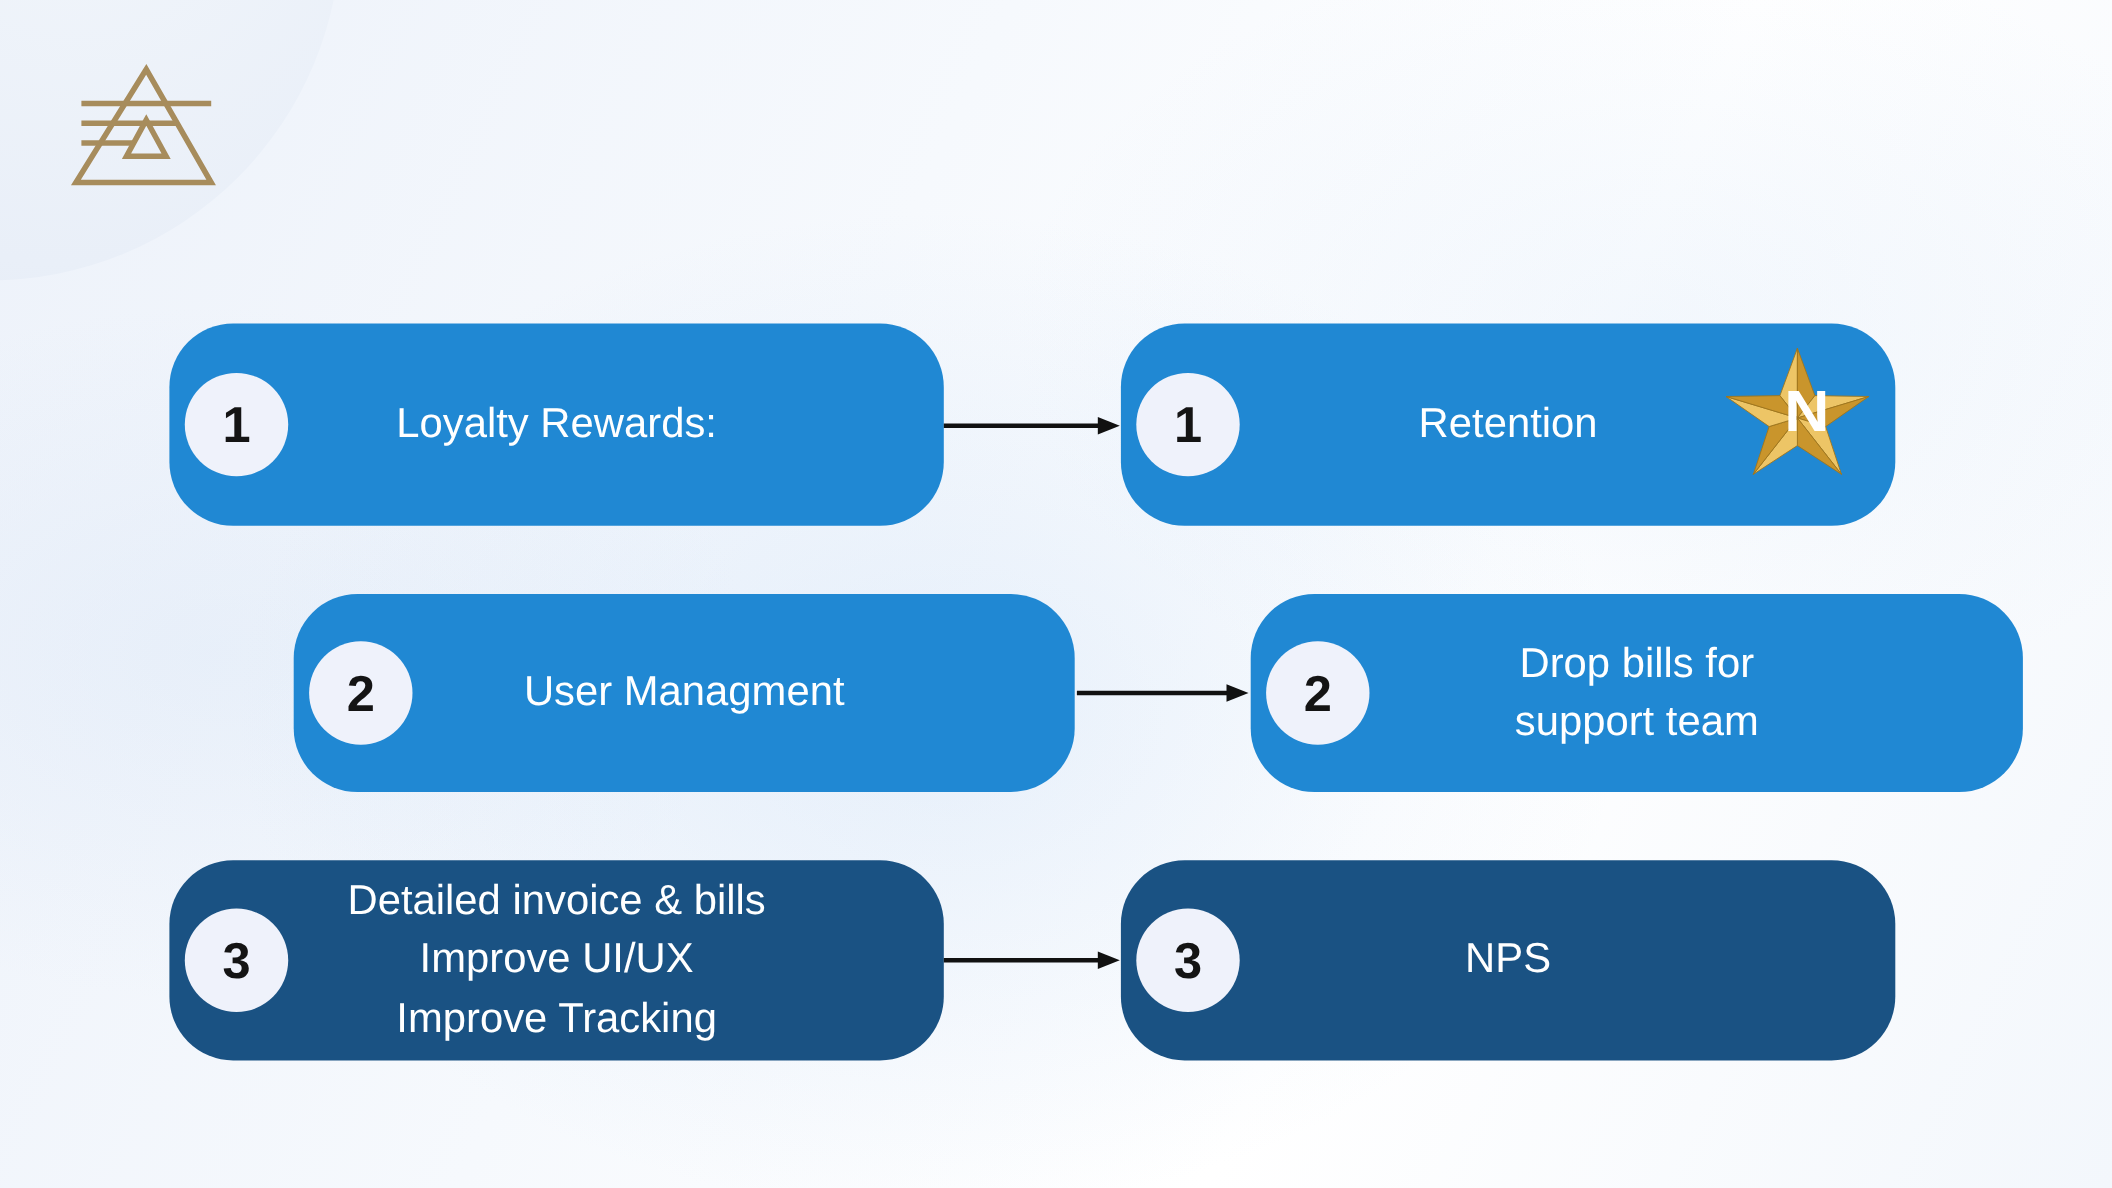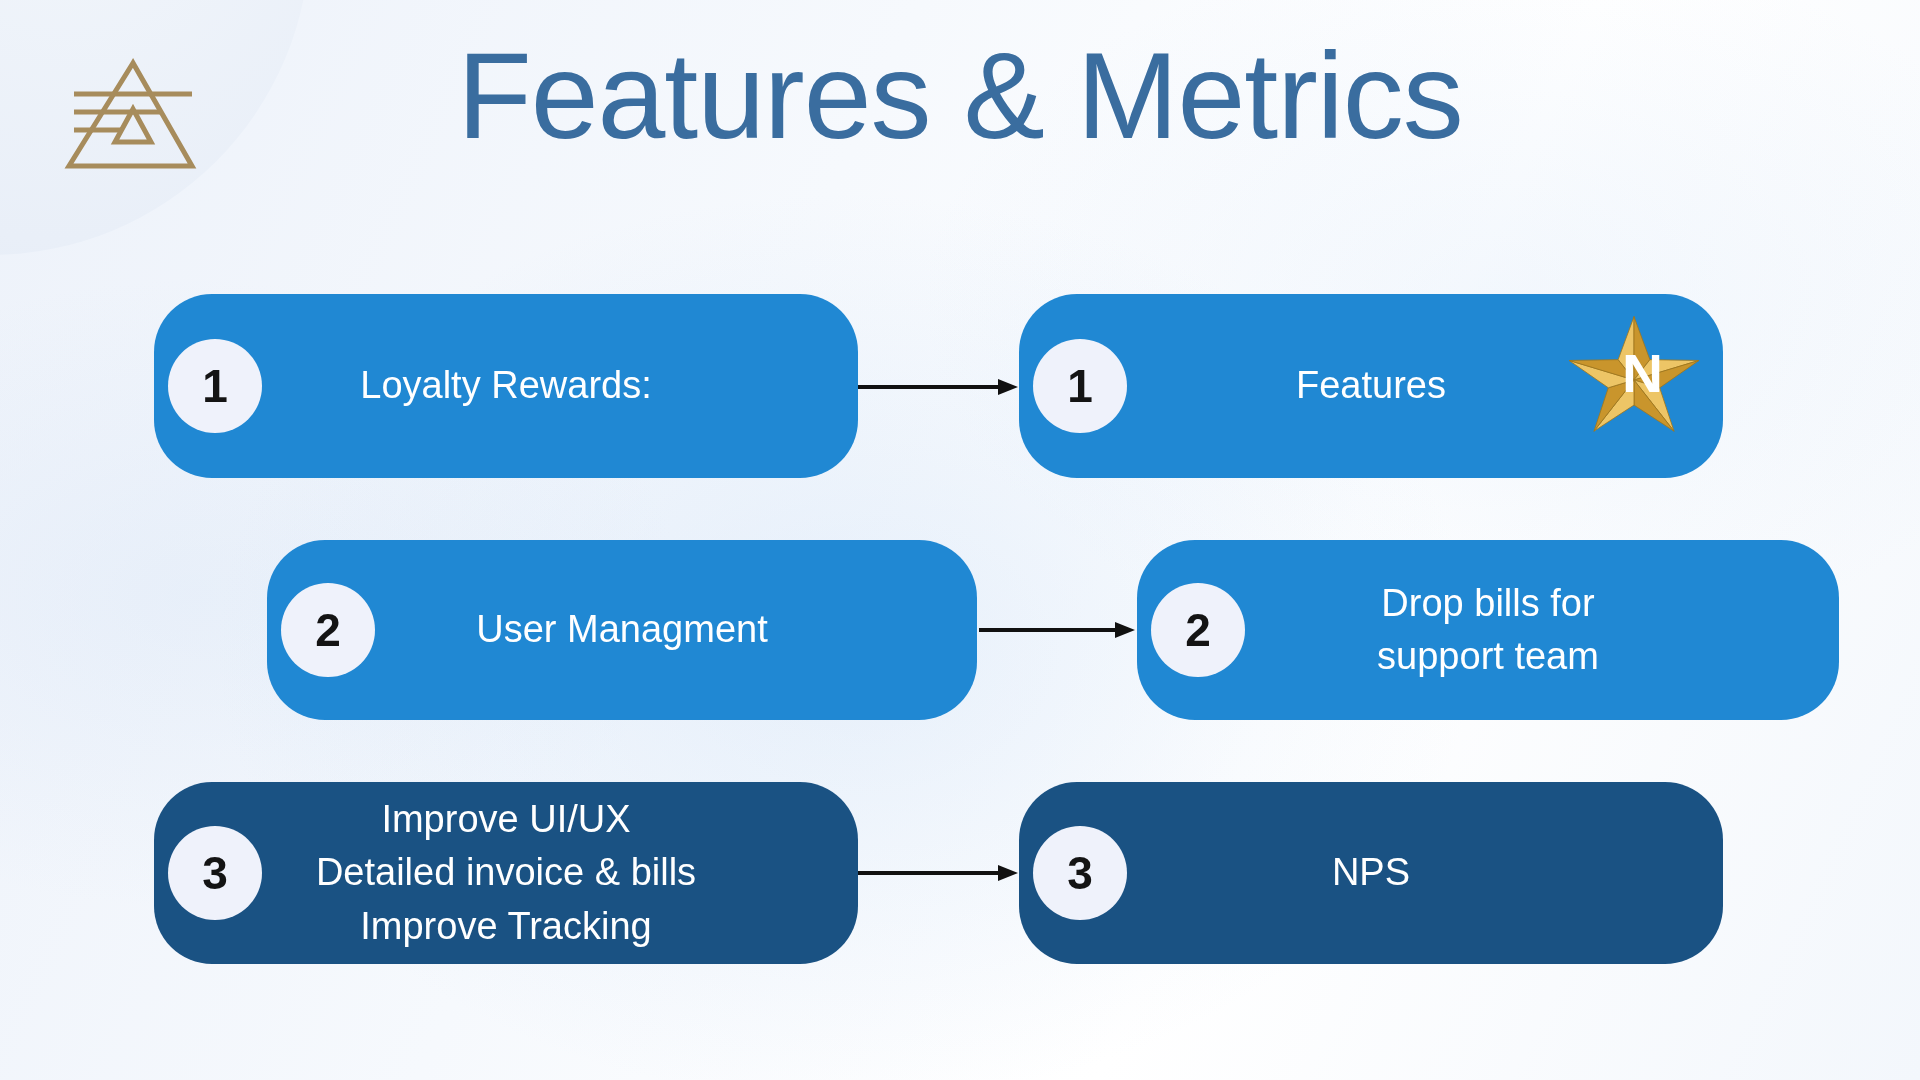--- a/index.html
+++ b/index.html
@@ -46,42 +46,41 @@
   <div class="bg-circle"></div>
 
   <svg class="logo" width="135" height="120" viewBox="0 0 135 120">
     <path d="M69 9 L5 112 L128 112 Z" fill="none" stroke="var(--logo-gold)" stroke-width="5"></path>
     <path d="M69 55 L51 88 L87 88 Z" fill="none" stroke="var(--logo-gold)" stroke-width="5"></path>
     <line x1="10" y1="40" x2="128" y2="40" stroke="var(--logo-gold)" stroke-width="5"></line>
     <line x1="10" y1="58" x2="98" y2="58" stroke="var(--logo-gold)" stroke-width="5"></line>
     <line x1="10" y1="76" x2="58" y2="76" stroke="var(--logo-gold)" stroke-width="5"></line>
   </svg>
 
-  <div class="title">Features &amp; Metrics</div>
 
   <div class="box blue" style="left:154px;top:294px;width:704px;height:184px;">
     <div class="num">
       <span>1</span>
     </div>
     <div class="box-text">
       <div>Loyalty Rewards:</div>
     </div>
   </div>
 
   <svg class="arrow" style="left:858px;top:377px;" width="160" height="20" viewBox="0 0 160 20">
     <line x1="0" y1="10" x2="142" y2="10" stroke="var(--arrow)" stroke-width="4"></line>
     <polygon points="140,2 160,10 140,18" fill="var(--arrow)"></polygon>
   </svg>
 
   <div class="box blue" style="left:1019px;top:294px;width:704px;height:184px;">
     <div class="num">
       <span>1</span>
     </div>
     <div class="box-text">
-      <div>Features</div>
+      <div>Retention</div>
     </div>
   </div>
 
   <svg class="star" width="142" height="132" viewBox="0 0 100 100" preserveAspectRatio="none">
     <g stroke="var(--star-outline)" stroke-width="0.6">
       <polygon points="50,2 38.8,34.6 50,50" fill="var(--star-light)"></polygon>
       <polygon points="50,2 61.2,34.6 50,50" fill="var(--star-dark)"></polygon>
       <polygon points="95.7,35.2 61.2,34.6 50,50" fill="var(--star-light)"></polygon>
       <polygon points="95.7,35.2 68.1,55.9 50,50" fill="var(--star-dark)"></polygon>
       <polygon points="78.2,88.8 68.1,55.9 50,50" fill="var(--star-light)"></polygon>
@@ -116,22 +115,22 @@
       <div>Drop bills for</div>
       <div>support team</div>
     </div>
   </div>
 
   <div class="box navy" style="left:154px;top:782px;width:704px;height:182px;">
     <div class="num">
       <span>3</span>
     </div>
     <div class="box-text">
+      <div>Detailed invoice &amp; bills</div>
       <div>Improve UI/UX</div>
-      <div>Detailed invoice &amp; bills</div>
       <div>Improve Tracking</div>
     </div>
   </div>
 
   <svg class="arrow" style="left:858px;top:863px;" width="160" height="20" viewBox="0 0 160 20">
     <line x1="0" y1="10" x2="142" y2="10" stroke="var(--arrow)" stroke-width="4"></line>
     <polygon points="140,2 160,10 140,18" fill="var(--arrow)"></polygon>
   </svg>
 
   <div class="box navy" style="left:1019px;top:782px;width:704px;height:182px;">

